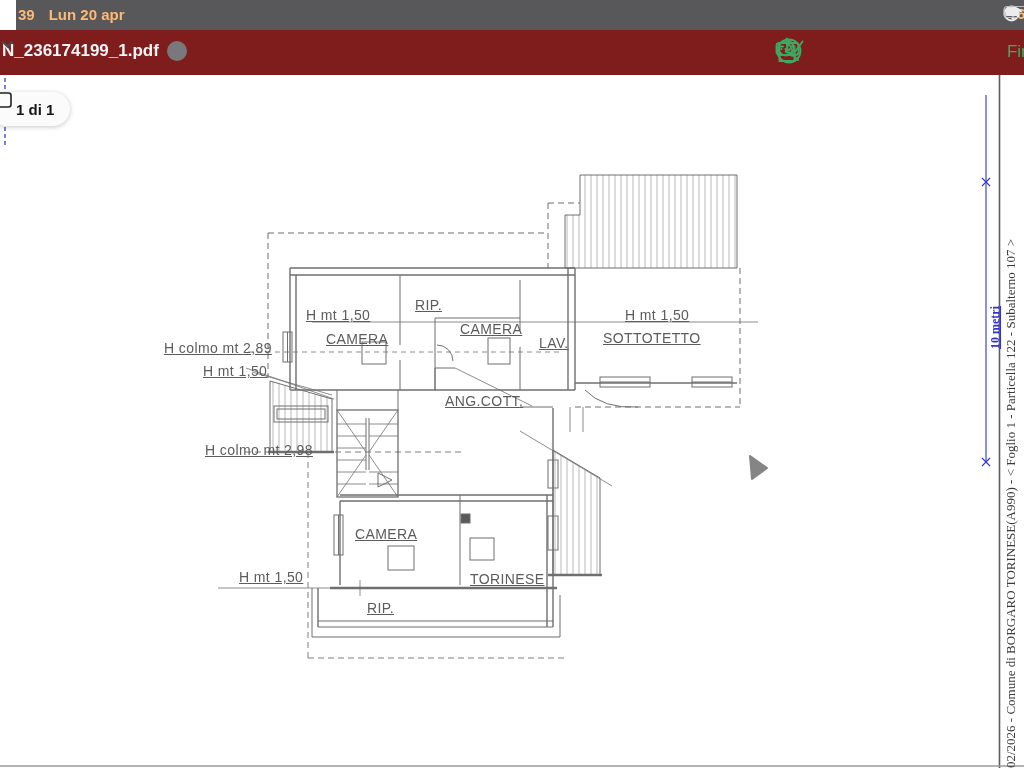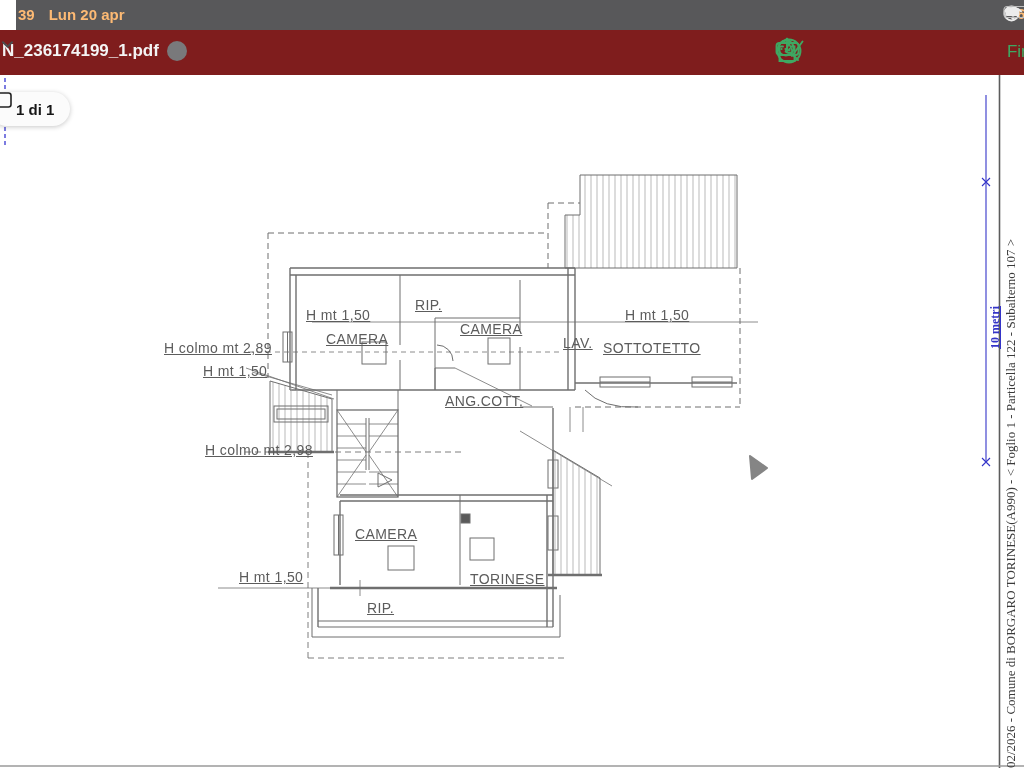--- a/index.html
+++ b/index.html
@@ -223,23 +223,23 @@
     <path d="M750 456 L767 468 L752 479 Z" fill="#858585" stroke="#858585" stroke-width="2" stroke-linejoin="round"></path>
   </svg>
 
   <div>
       <span class="plan-label" style="left: 306px; top: 232px;">H mt 1,50</span>
       <span class="plan-label" style="left: 326px; top: 256px;">CAMERA</span>
       <span class="plan-label" style="left: 164px; top: 265px;">H colmo mt 2,89</span>
       <span class="plan-label" style="left: 203px; top: 288px;">H mt 1,50</span>
       <span class="plan-label" style="left: 415px; top: 222px;">RIP.</span>
       <span class="plan-label" style="left: 460px; top: 246px;">CAMERA</span>
-      <span class="plan-label" style="left: 539px; top: 260px; margin-left: 24px;">LAV.</span>
+      <span class="plan-label" style="left: 539px; top: 260px;">LAV.</span>
       <span class="plan-label" style="left: 625px; top: 232px;">H mt 1,50</span>
-      <span class="plan-label" style="left: 603px; top: 265px;">SOTTOTETTO</span>
+      <span class="plan-label" style="left: 603px; top: 255px;">SOTTOTETTO</span>
       <span class="plan-label" style="left: 445px; top: 318px;">ANG.COTT.</span>
       <span class="plan-label" style="left: 161px; top: 367px; margin-left: 44px;">H colmo mt 2,98</span>
       <span class="plan-label" style="left: 355px; top: 451px;">CAMERA</span>
       <span class="plan-label" style="left: 470px; top: 496px;">TORINESE</span>
       <span class="plan-label" style="left: 239px; top: 494px;">H mt 1,50</span>
       <span class="plan-label" style="left: 367px; top: 525px;">RIP.</span>
     </div>
 
 </div>
 

